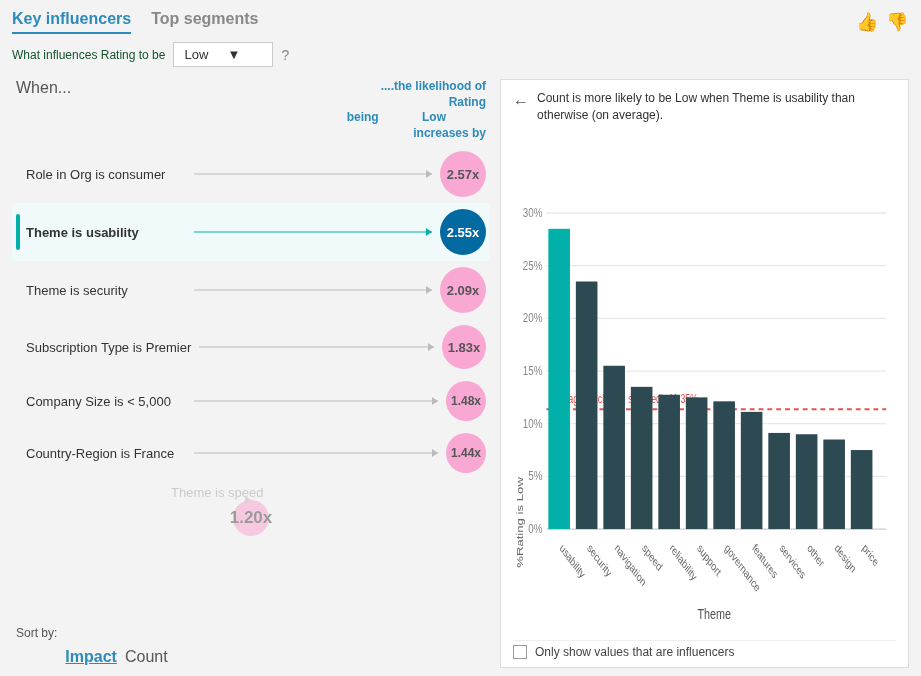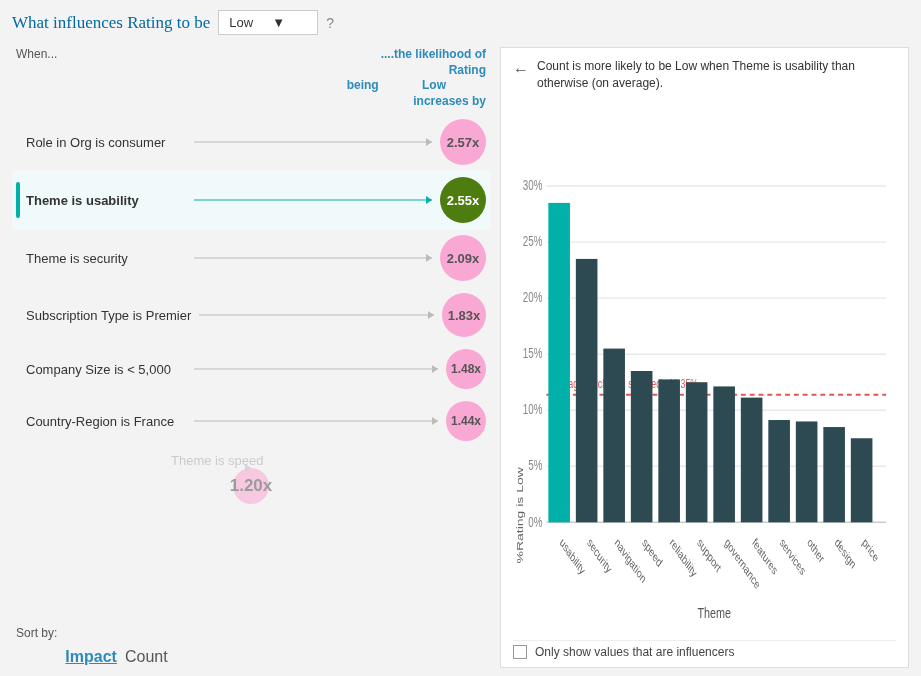--- a/index.html
+++ b/index.html
@@ -50,23 +50,22 @@
       color: #888;
       cursor: pointer;
     }
     .filter-row {
       display: flex;
       align-items: center;
       gap: 8px;
       margin-bottom: 12px;
     }
     .filter-label {
-      font-size: 17px;
-      color: #0369a1;
-      font-family: Liberation Serif, serif;
+      font-size: 12px;
+      color: #14532d;
     }
     .filter-dropdown {
       display: flex;
       align-items: center;
       border: 1px solid #ccc;
       background: white;
       padding: 4px 10px;
       min-width: 100px;
       cursor: pointer;
       font-size: 13px;
@@ -90,21 +89,21 @@
       display: flex;
       flex-direction: column;
     }
     .column-headers {
       display: flex;
       justify-content: space-between;
       padding: 0 4px;
       margin-bottom: 4px;
     }
     .col-when {
-      font-size: 12px;
+      font-size: 16px;
       color: #555;
     }
     .col-likelihood {
       font-size: 12px;
       color: #666;
       text-align: right;
       max-width: 180px;
       line-height: 1.3;
     }
     .col-likelihood span {
@@ -172,21 +171,21 @@
       height: 46px;
       border-radius: 50%;
       display: flex;
       align-items: center;
       justify-content: center;
       font-size: 13px;
       font-weight: 600;
       flex-shrink: 0;
     }
     .bubble-gray { background: #f9a8d4; color: #555; }
-    .bubble-teal { background: #4d7c0f; color: white; }
+    .bubble-teal { background: #0369a1; color: white; }
     .sort-row {
       display: flex;
       align-items: center;
       gap: 8px;
       padding: 4px 4px 0 4px;
       margin-top: 4px;
     }
     .sort-label {
       font-size: 12px;
       color: #555;
@@ -256,20 +255,30 @@
     .chart-svg-wrapper {
       flex: 1;
       position: relative;
     }
   </style>
 </head>
 <body>
 
 <div class="main-container">
 
+  <div class="header-row">
+    <div class="tabs">
+      <div class="tab active">Key influencers</div>
+      <div class="tab">Top segments</div>
+    </div>
+    <div class="header-icons">
+      <span class="header-icon">👍</span>
+      <span class="header-icon">👎</span>
+    </div>
+  </div>
 
   <div class="filter-row">
     <span class="filter-label">What influences Rating to be</span>
     <div class="filter-dropdown">
       <span>Low</span>
       <span>▼</span>
     </div>
     <span class="help-icon">?</span>
   </div>
 

